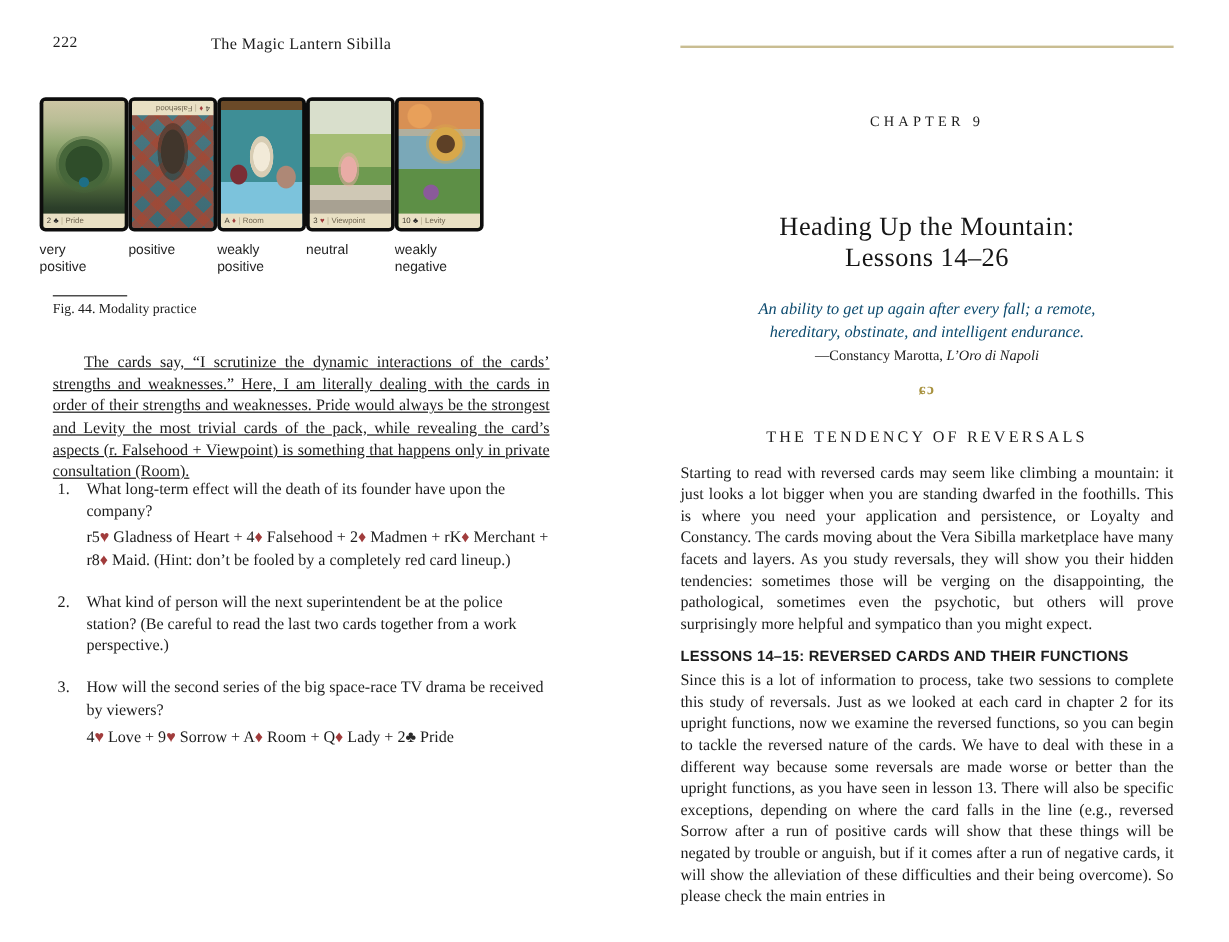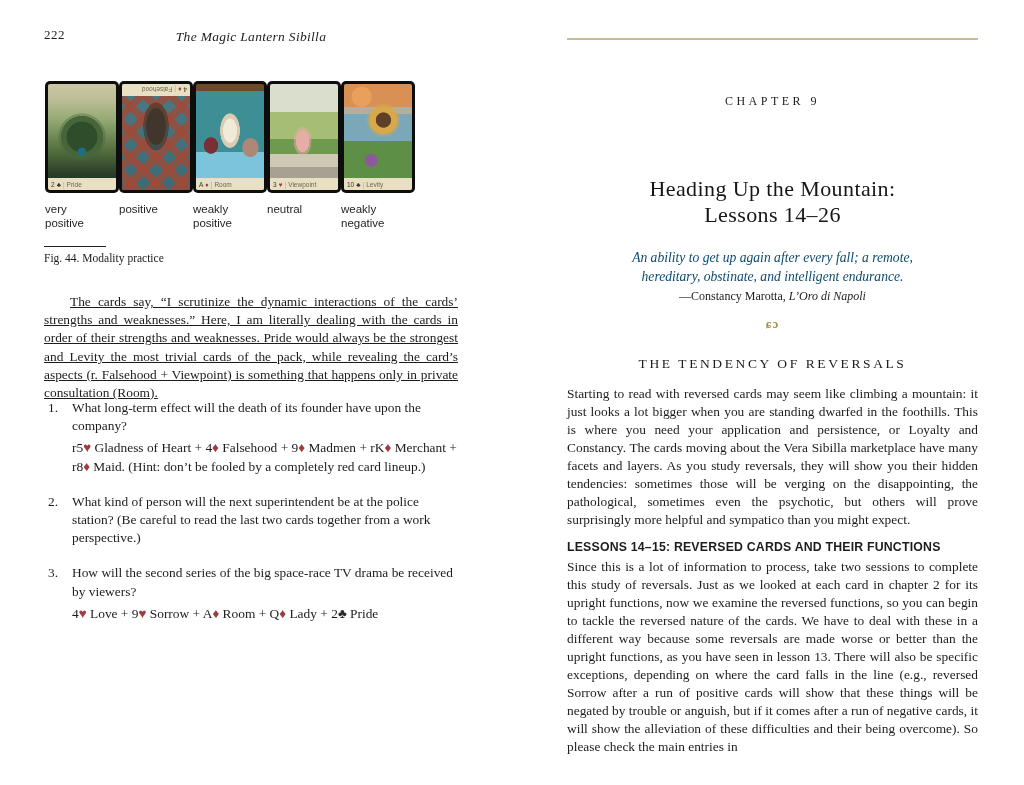--- a/index.html
+++ b/index.html
@@ -5,23 +5,23 @@
   html,body{margin:0;padding:0;}
   body{
     width:1024px;height:785px;position:relative;background:#ffffff;
     font-family:"Liberation Serif", serif;color:#1c1c1c;overflow:hidden;
   }
   .abs{position:absolute;}
 
   
   .page-num{left:44px;top:27px;font-size:13px;letter-spacing:.5px;}
   .running-header{left:44px;top:29px;width:414px;text-align:center;
-    font-style:italic;font-size:13.5px;letter-spacing:.3px;}
-
-  .figure-row{left:45px;top:81px;width:349px;display:flex;justify-content:space-between;}
+    font-size:13.5px;letter-spacing:.3px;}
+
+  .figure-row{left:33px;top:81px;width:349px;display:flex;justify-content:space-between;}
   .card-col{width:74px;}
   .card{width:74px;height:112px;background:#0d0d0d;border-radius:5px;padding:3px;box-sizing:border-box;}
   .card-face{position:relative;width:100%;height:100%;border-radius:2px;overflow:hidden;}
   .card.reversed .card-face{transform:rotate(180deg);}
   .card-band{position:absolute;left:0;right:0;bottom:0;height:12px;background:#e9e0c4;
     display:flex;align-items:center;gap:2px;padding:0 3px;box-sizing:border-box;
     font-family:"Liberation Sans",sans-serif;font-size:6.5px;color:#6e6450;white-space:nowrap;overflow:hidden;}
   .card-band .rank{color:#3c372c;}
   .card-band .divider{color:#b3a88c;}
   .suit-red{color:#a13c3c;}
@@ -167,21 +167,21 @@
 <div class="abs fig-rule"></div>
 <div class="abs fig-caption">Fig. 44. Modality practice</div>
 
 <div class="abs intro-para">The cards say, “I scrutinize the dynamic interactions of the cards’ strengths and weaknesses.” Here, I am literally dealing with the cards in order of their strengths and weaknesses. Pride would always be the strongest and Levity the most trivial cards of the pack, while revealing the card’s aspects (r. Falsehood + Viewpoint) is something that happens only in private consultation (Room).</div>
 
 <div class="abs questions">
     <div class="q-item">
       <div class="q-num">1.</div>
       <div class="q-body">
         <div class="q-text">What long-term effect will the death of its founder have upon the company?</div>
-        <div class="q-answer"><span>r5</span><span class="suit-red">♥</span><span> Gladness of Heart + 4</span><span class="suit-red">♦</span><span> Falsehood + 9</span><span class="suit-red">♦</span><span> Madmen + rK</span><span class="suit-red">♦</span><span> Merchant + r8</span><span class="suit-red">♦</span><span> Maid. (Hint: don’t be fooled by a completely red card lineup.)</span></div>
+        <div class="q-answer"><span>r5</span><span class="suit-red">♥</span><span> Gladness of Heart + 4</span><span class="suit-red">♦</span><span> Falsehood + 2</span><span class="suit-red">♦</span><span> Madmen + rK</span><span class="suit-red">♦</span><span> Merchant + r8</span><span class="suit-red">♦</span><span> Maid. (Hint: don’t be fooled by a completely red card lineup.)</span></div>
       </div>
     </div>
     <div class="q-item">
       <div class="q-num">2.</div>
       <div class="q-body">
         <div class="q-text">What kind of person will the next superintendent be at the police station? (Be careful to read the last two cards together from a work perspective.)</div>
       </div>
     </div>
     <div class="q-item">
       <div class="q-num">3.</div>

